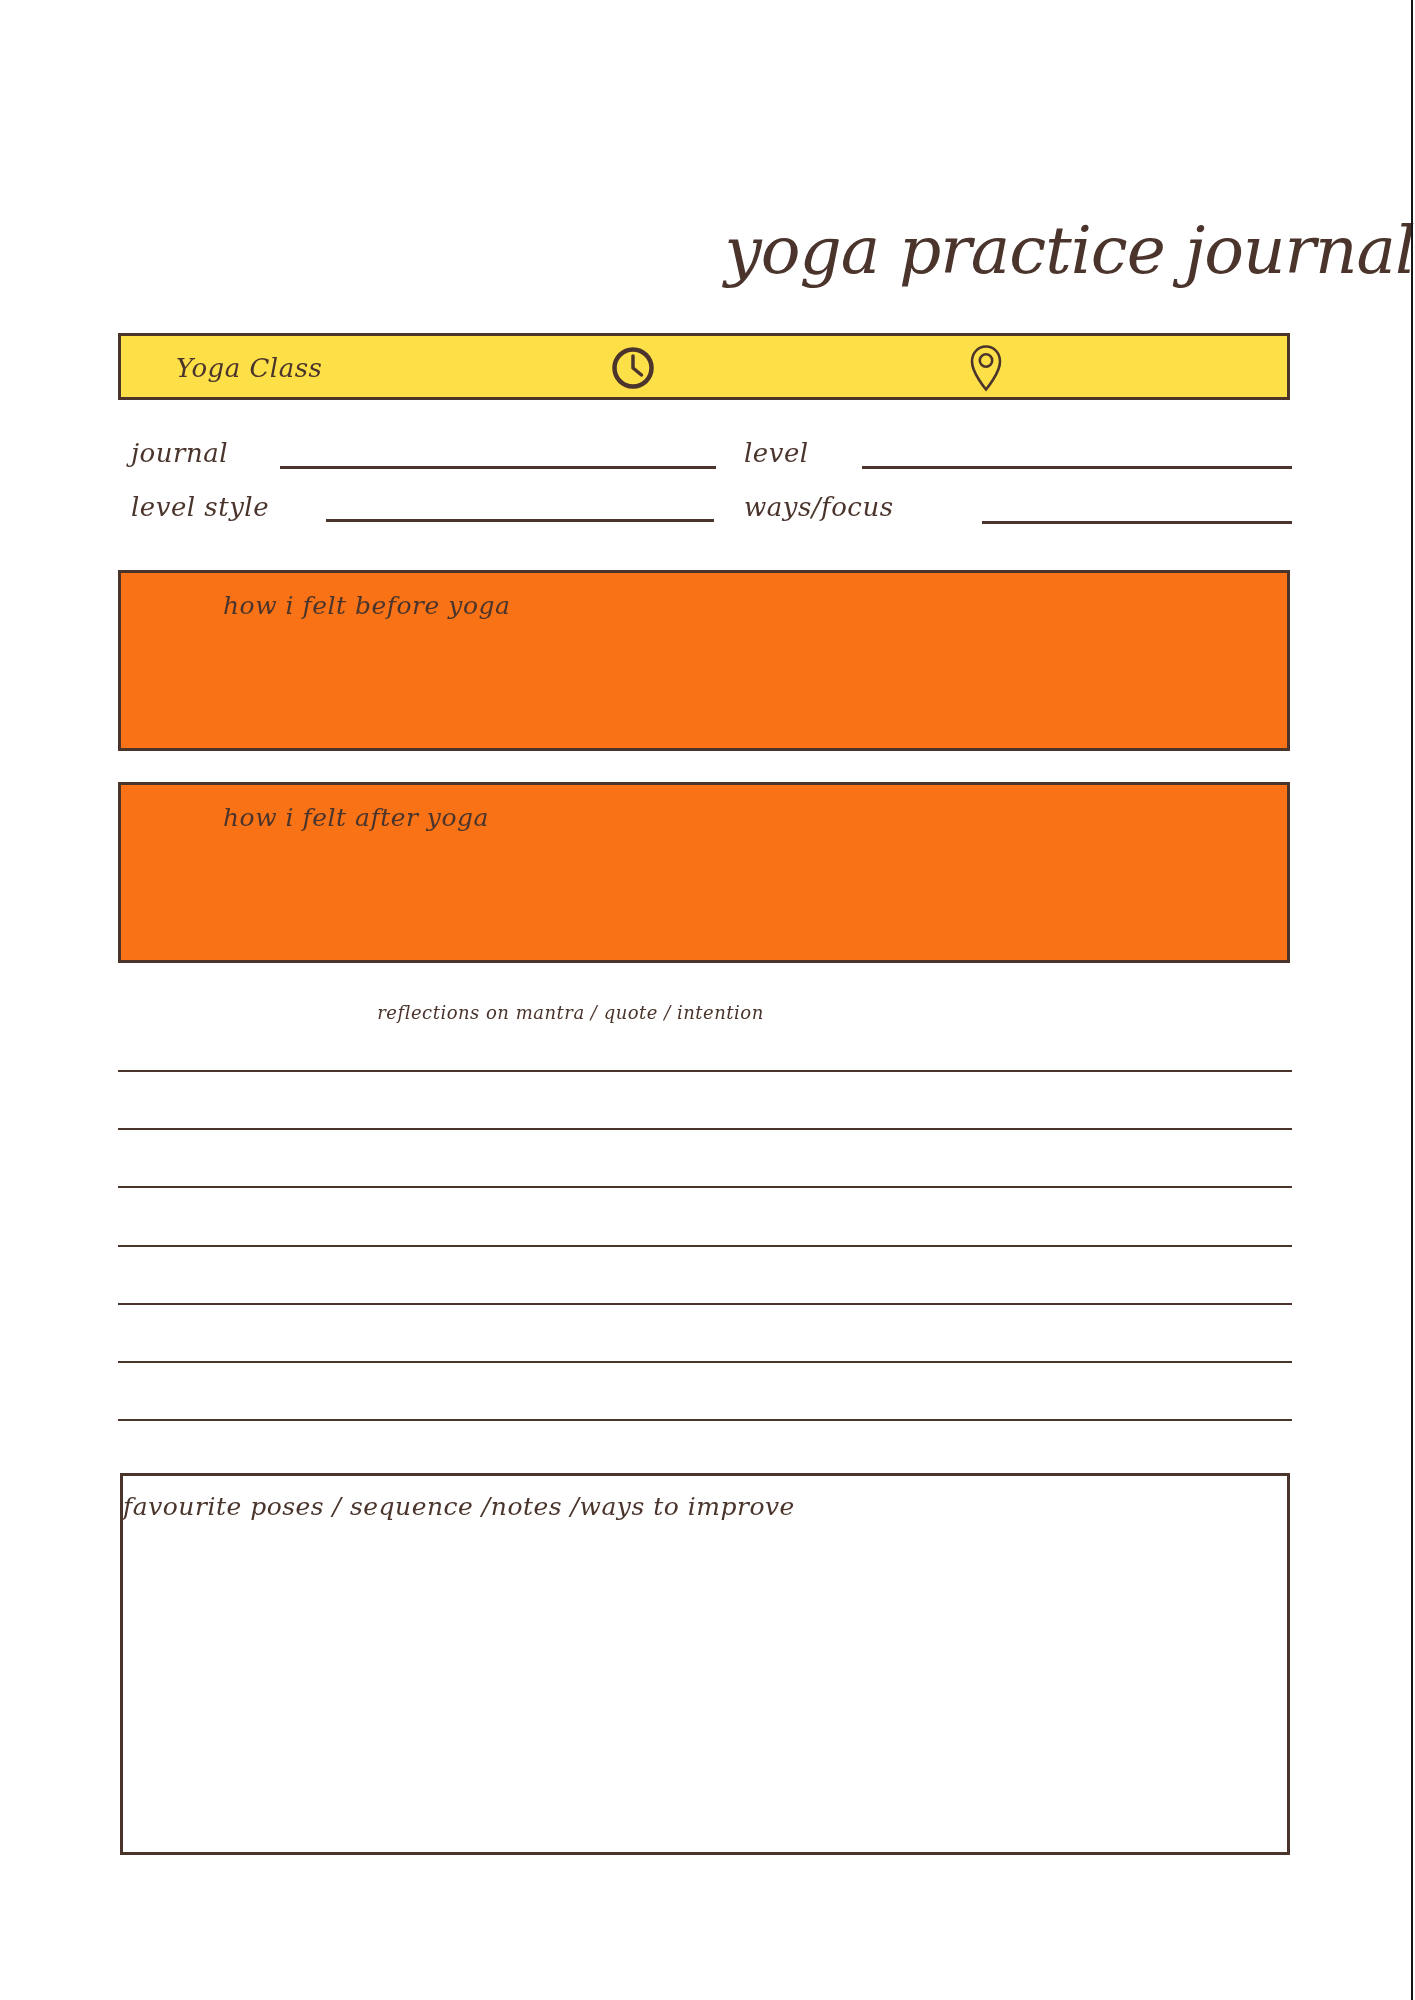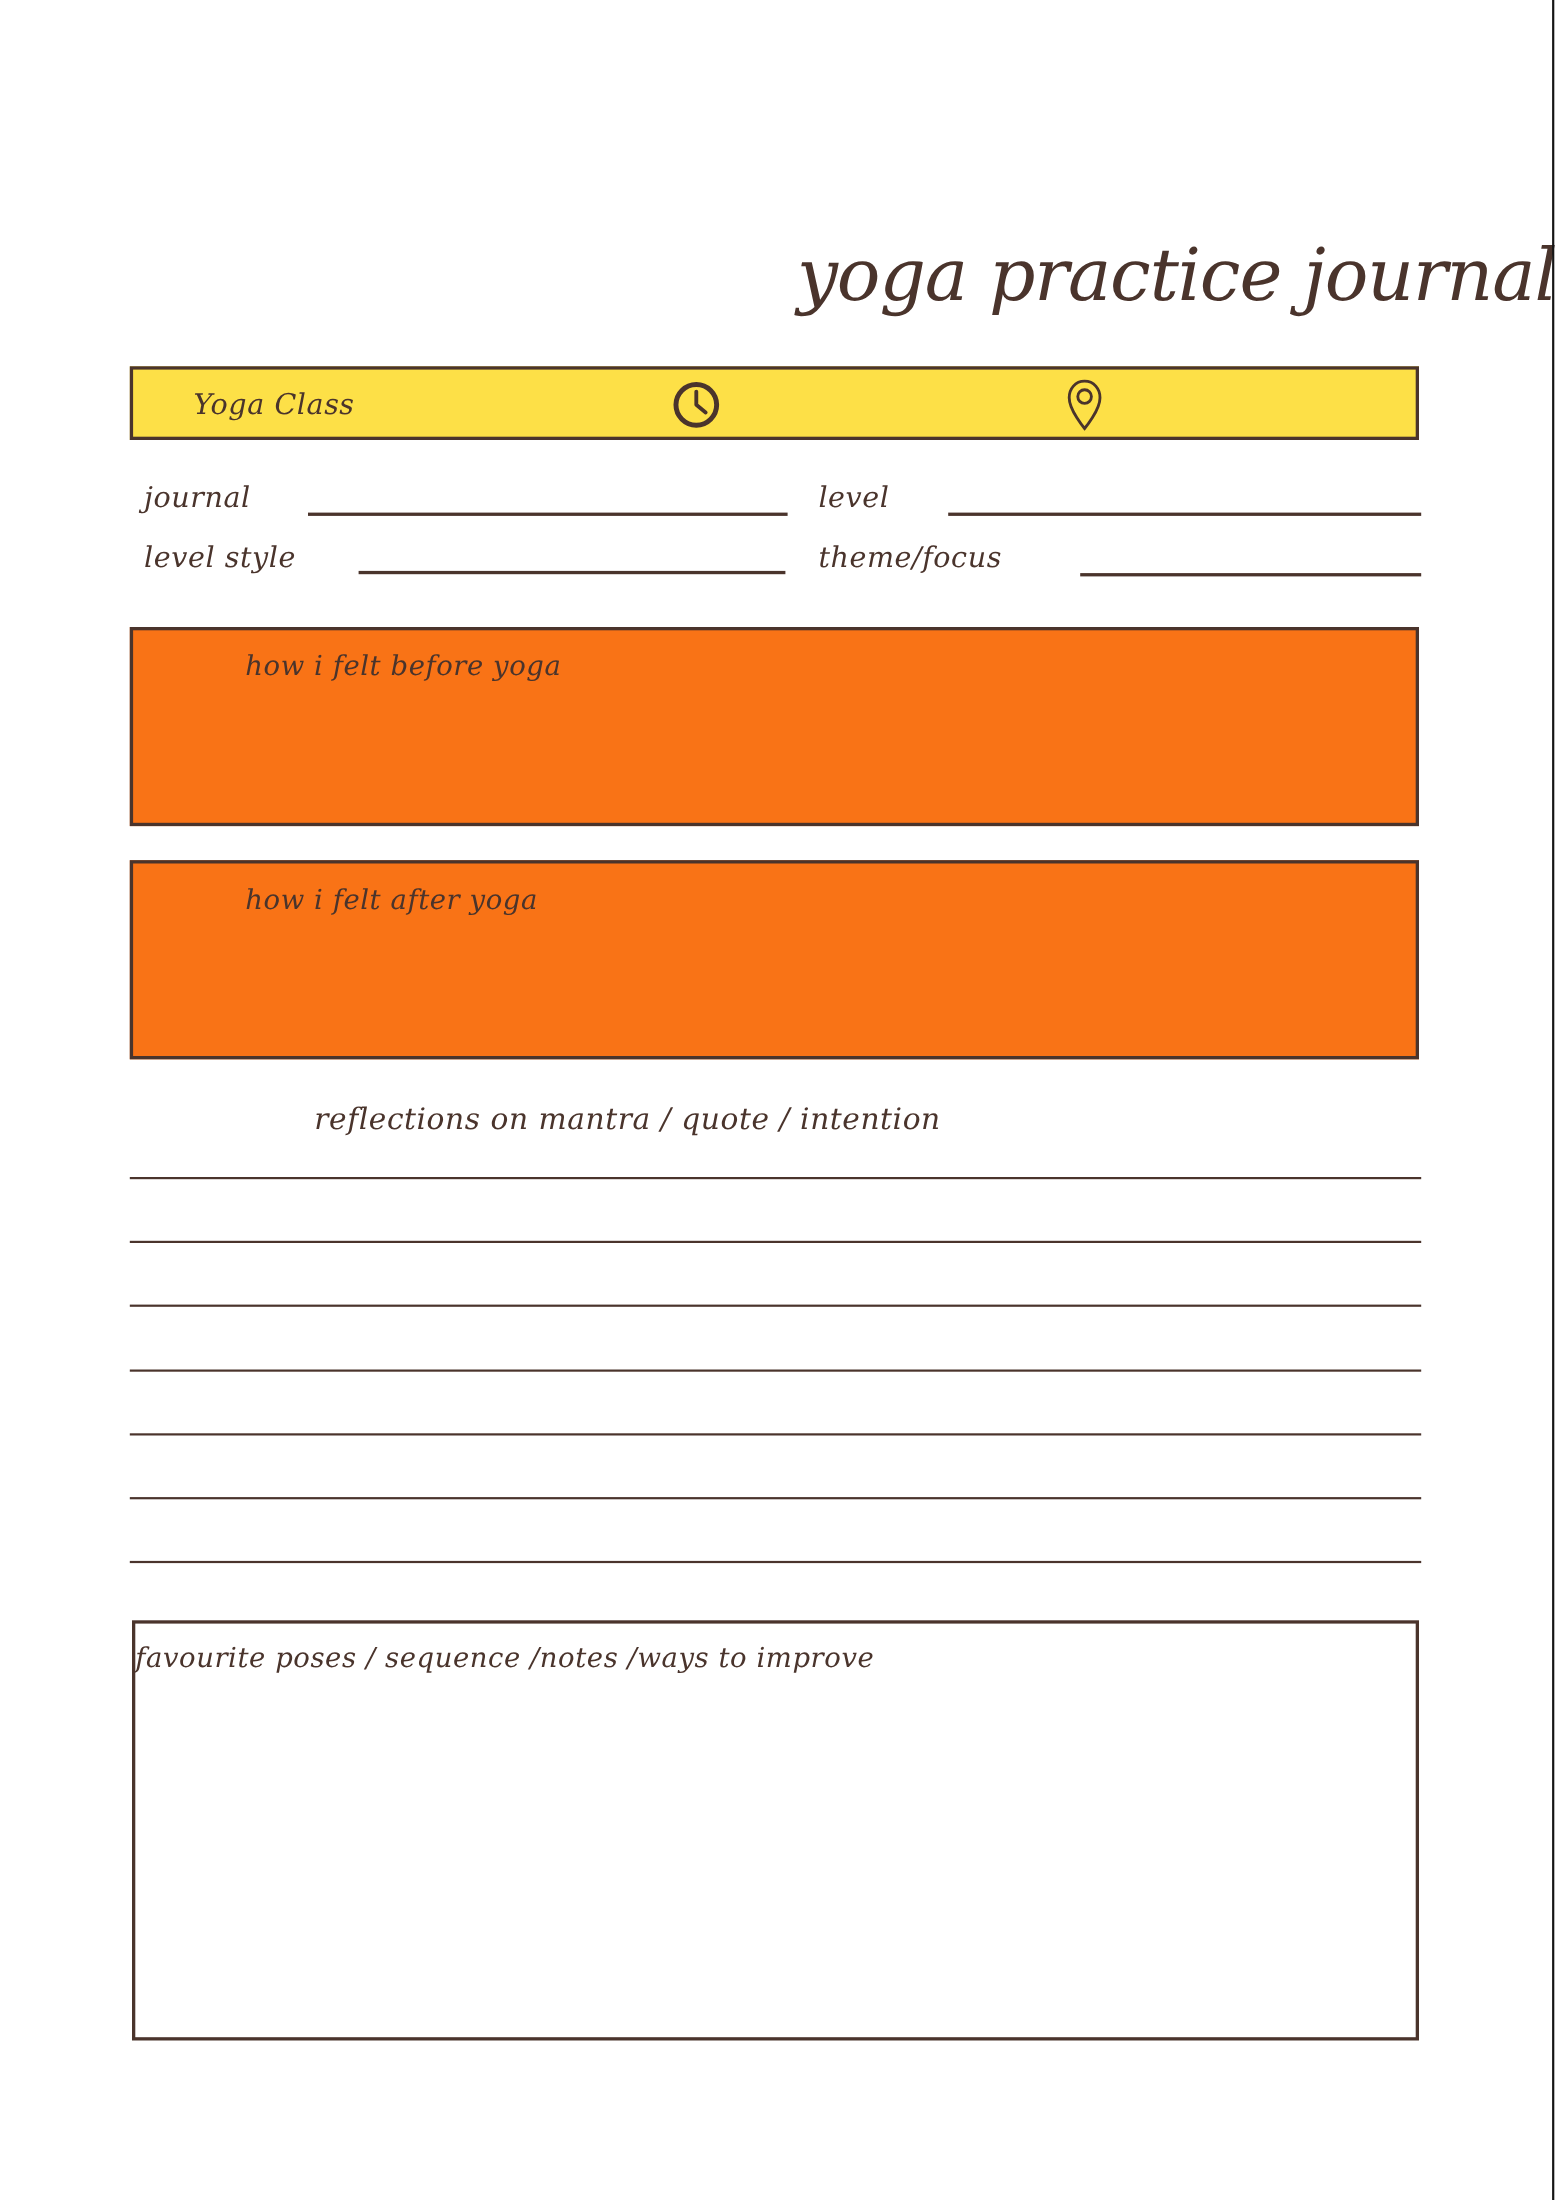--- a/index.html
+++ b/index.html
@@ -94,21 +94,21 @@
     font-style:italic;
     letter-spacing:0.5px;
     white-space:nowrap;
   }
   
   .center-heading{
     position:absolute;
     left:0;
     width:1141px;
     text-align:center;
-    font-size:27px;
+    font-size:18px;
     font-style:italic;
     letter-spacing:0.5px;
     white-space:nowrap;
   }
   #reflections-heading{top:1002px;}
   .rules{
     position:absolute;
     left:118px; top:1070px;
     width:1174px;
   }
@@ -173,21 +173,21 @@
 
   <div class="field-label script" id="lbl-teacher">journal</div>
   <div class="field-line" id="line-teacher"></div>
 
   <div class="field-label script" id="lbl-level">level</div>
   <div class="field-line" id="line-level"></div>
 
   <div class="field-label script" id="lbl-yoga-style">level style</div>
   <div class="field-line" id="line-yoga-style"></div>
 
-  <div class="field-label script" id="lbl-theme-focus">theme/focus</div>
+  <div class="field-label script" id="lbl-theme-focus">ways/focus</div>
   <div class="field-line" id="line-theme-focus"></div>
 
   <div class="note-box" id="box-before">
     <div class="box-heading script">how i felt before yoga</div>
   </div>
 
   <div class="note-box" id="box-after">
     <div class="box-heading script">how i felt after yoga</div>
   </div>
 

